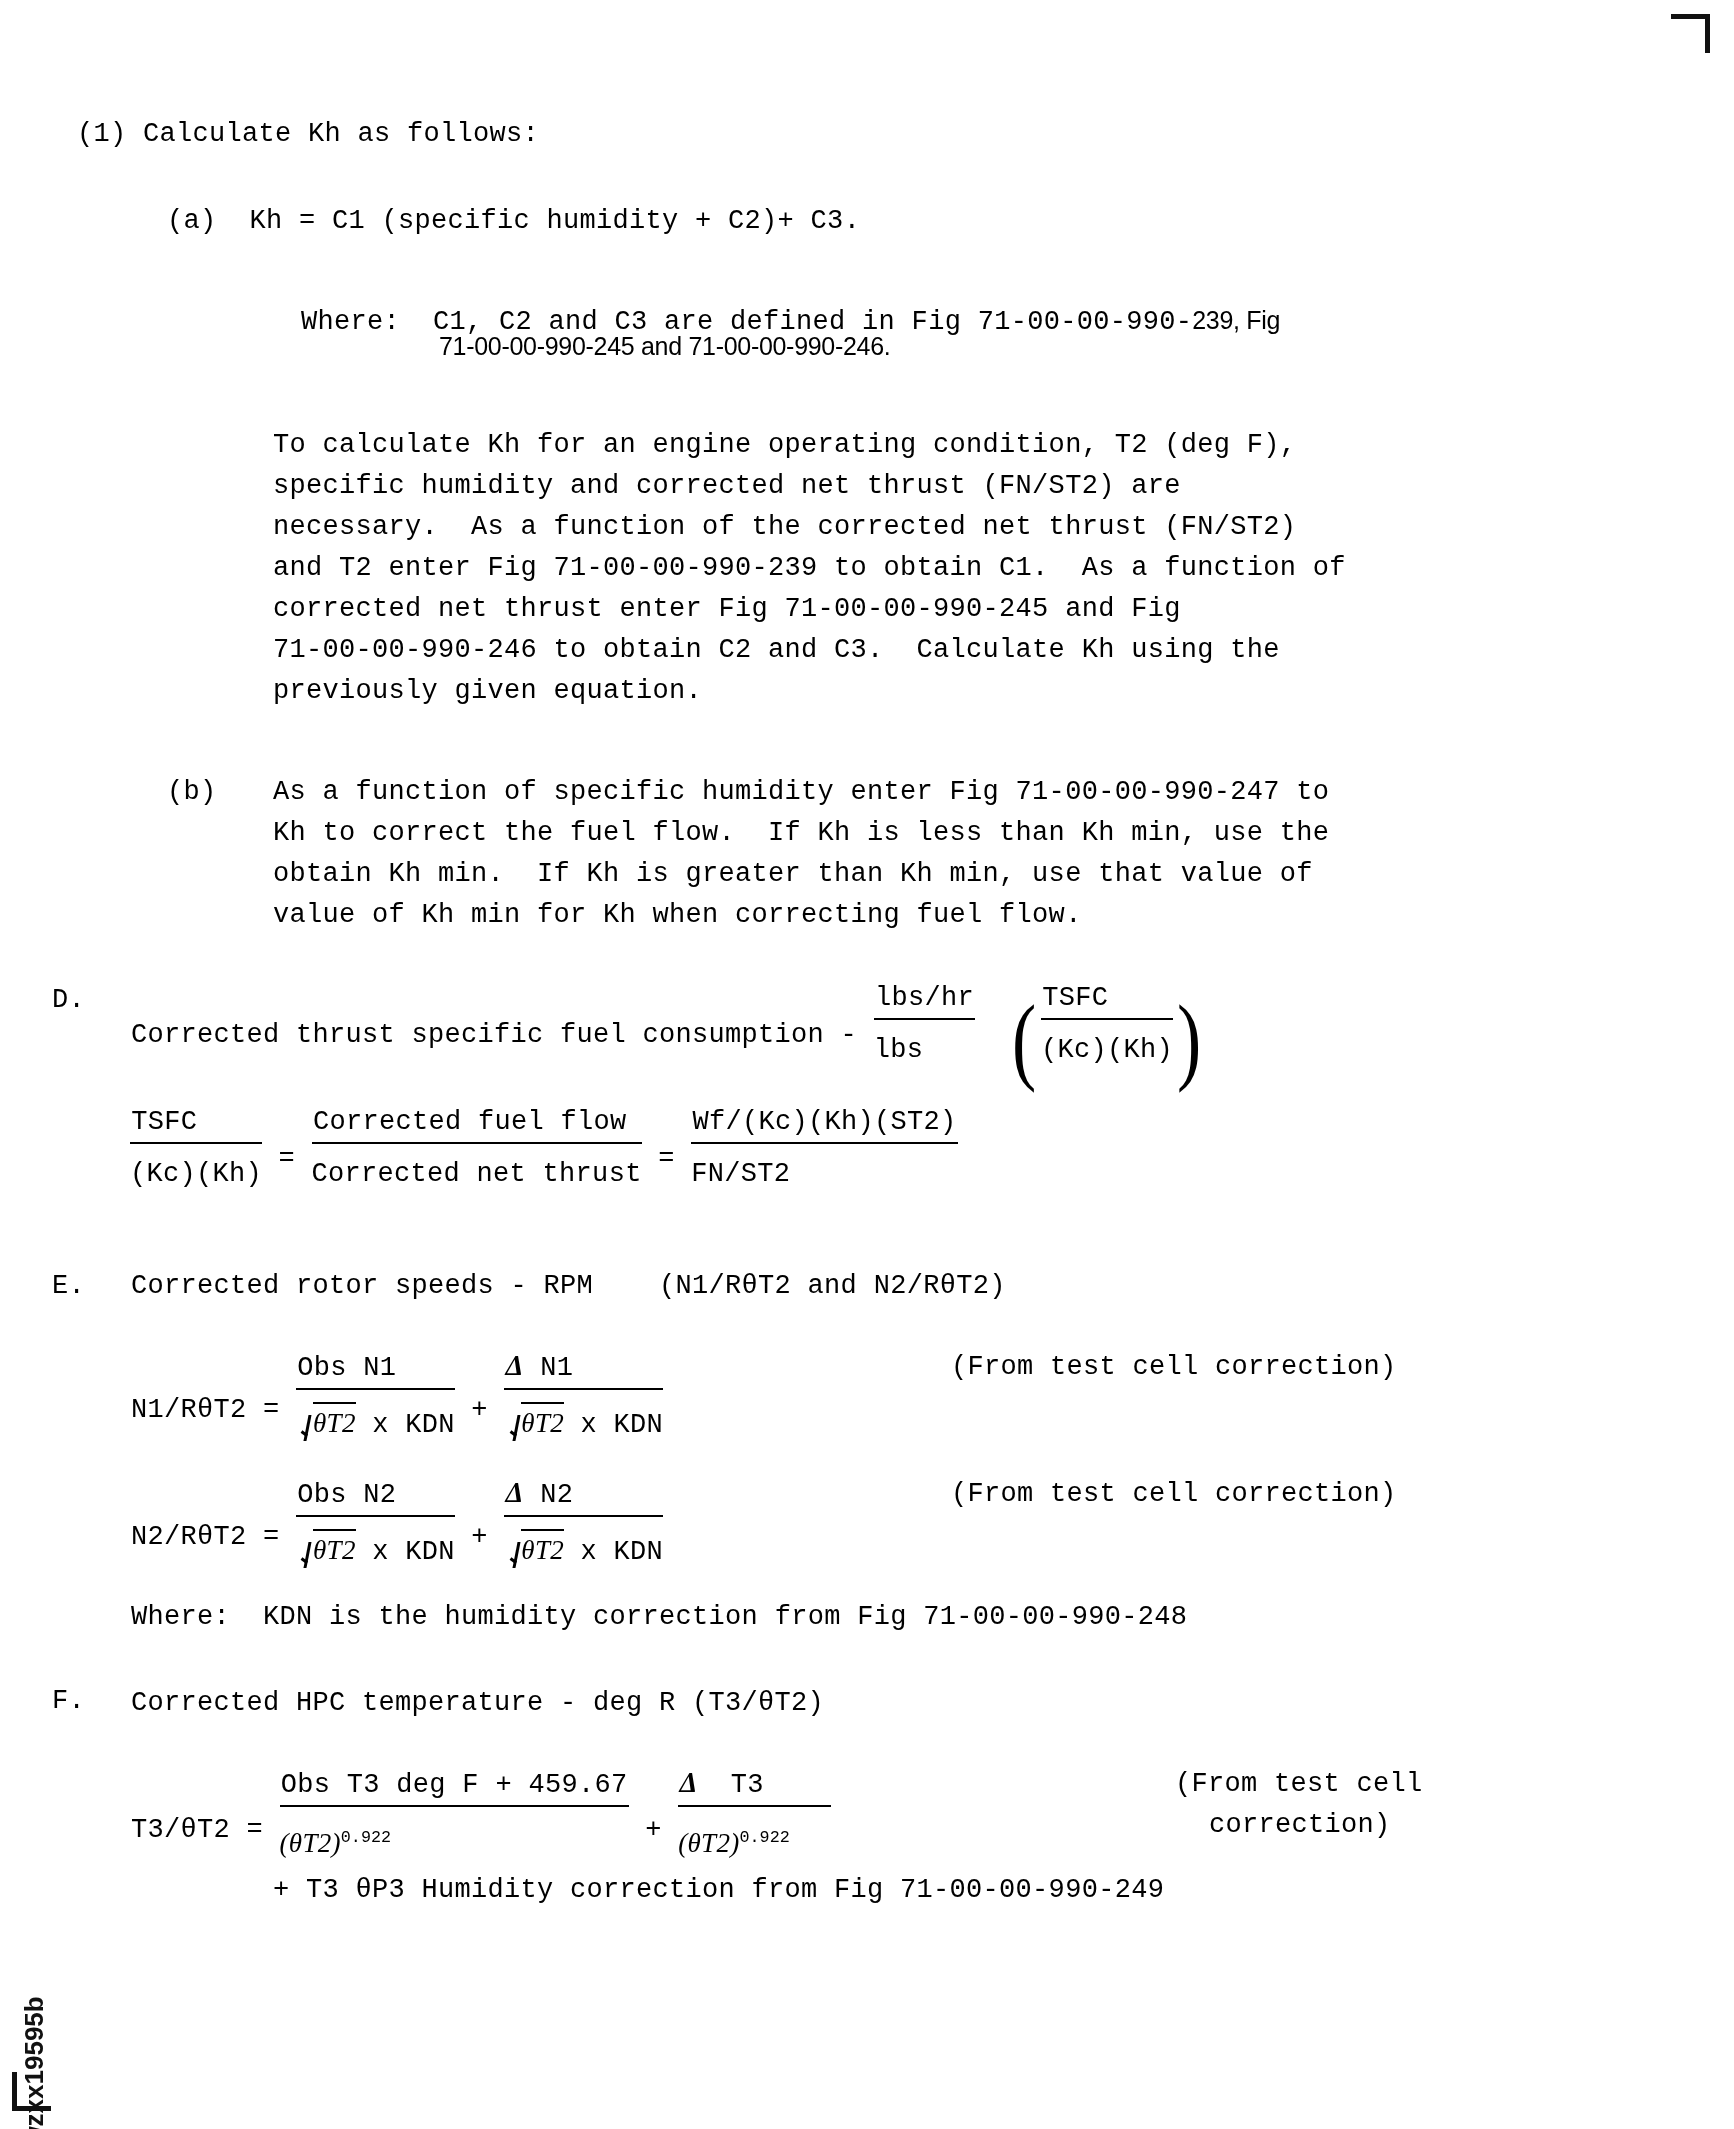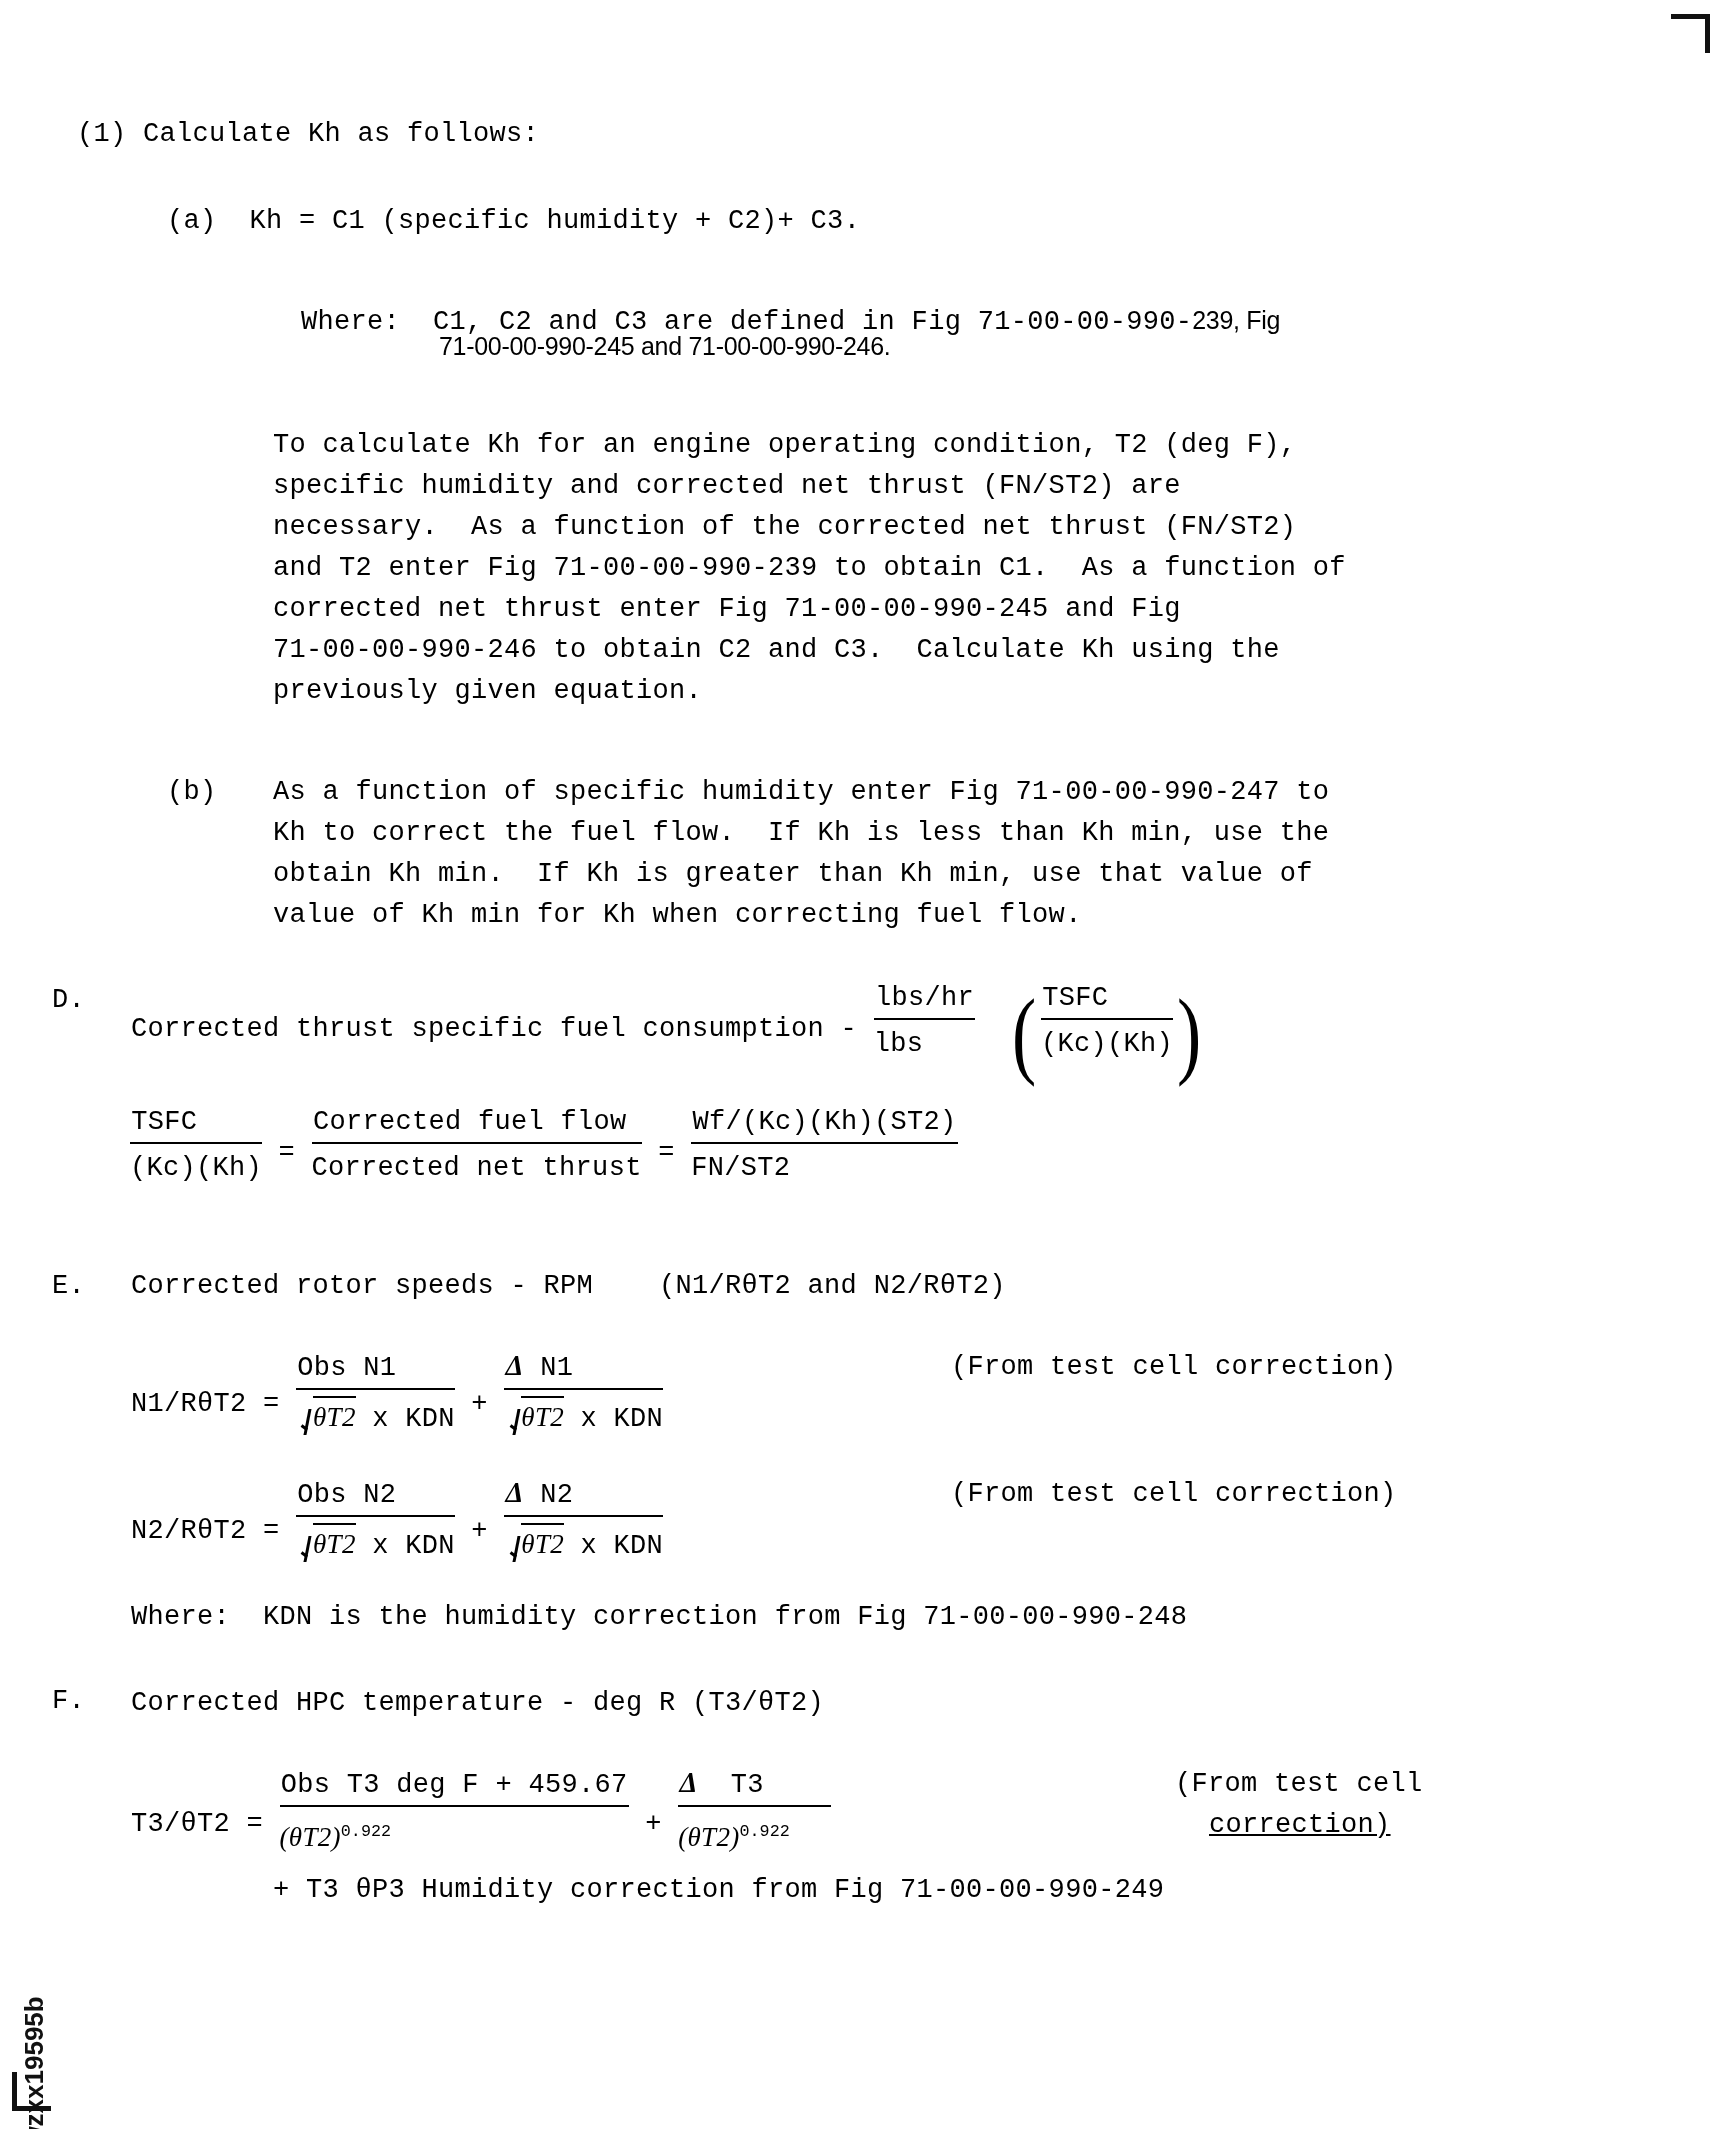--- a/index.html
+++ b/index.html
@@ -93,21 +93,21 @@
     line-height: 37px;
   }
   .frac .num {
     display: block;
     border-bottom: 2.6px solid #000;
     padding: 0 1.3px 1.3px 1.3px;
     white-space: pre;
   }
   .frac .den {
     display: block;
-    padding-top: 6px;
+    padding-top: 12px;
     white-space: pre;
   }
 
   
   .bigparen {
     display: inline-block;
     font-size: 97px;
     line-height: 0.72;
     vertical-align: -0.30em;
     font-family: "Liberation Serif", serif;
@@ -261,21 +261,21 @@
     </div>
     <div class="blk" style="left:131px; top:1683px;">
       <span class="mono">Corrected HPC temperature - deg R (T3/θT2)</span>
     </div>
 
     <div class="blk" style="left:131px; top:1764px;">
       <span class="mono">T3/θT2 =</span><span class="mono"> </span><span class="frac"><span class="num">Obs T3 deg F + 459.67</span><span class="den"><span class="theta">(θT2)</span><span class="sup mono">0.922</span></span></span><span class="mono"> </span><span class="mono">+</span><span class="mono"> </span><span class="frac"><span class="num"><span class="delta">Δ</span><span class="mono">  T3</span><span class="mono">    </span></span><span class="den"><span class="theta">(θT2)</span><span class="sup mono">0.922</span></span></span>
     </div>
     <div class="blk" style="left:1175px; top:1764px;">
       <div class="line">(From test cell</div>
-      <div class="line" style="padding-left:34px;text-decoration:underline;">correction)</div>
+      <div class="line" style="padding-left:34px;">correction)</div>
     </div>
 
     <div class="blk" style="left:273px; top:1870px;">
       <span class="mono">+ T3 θP3 Humidity correction from Fig 71-00-00-990-249</span>
     </div>
 
   </div>
 </div>
 
 

